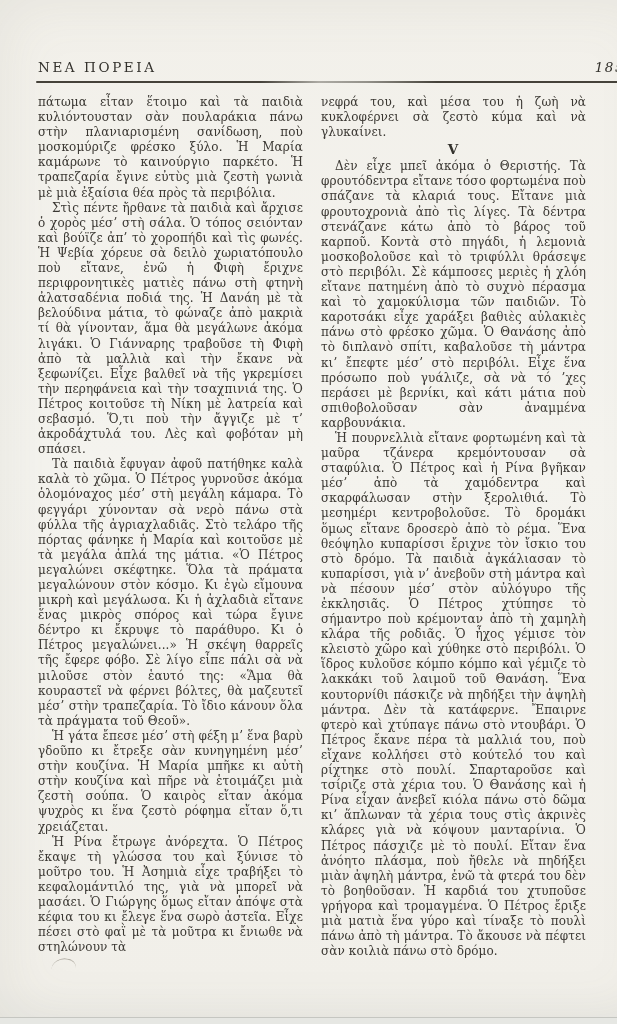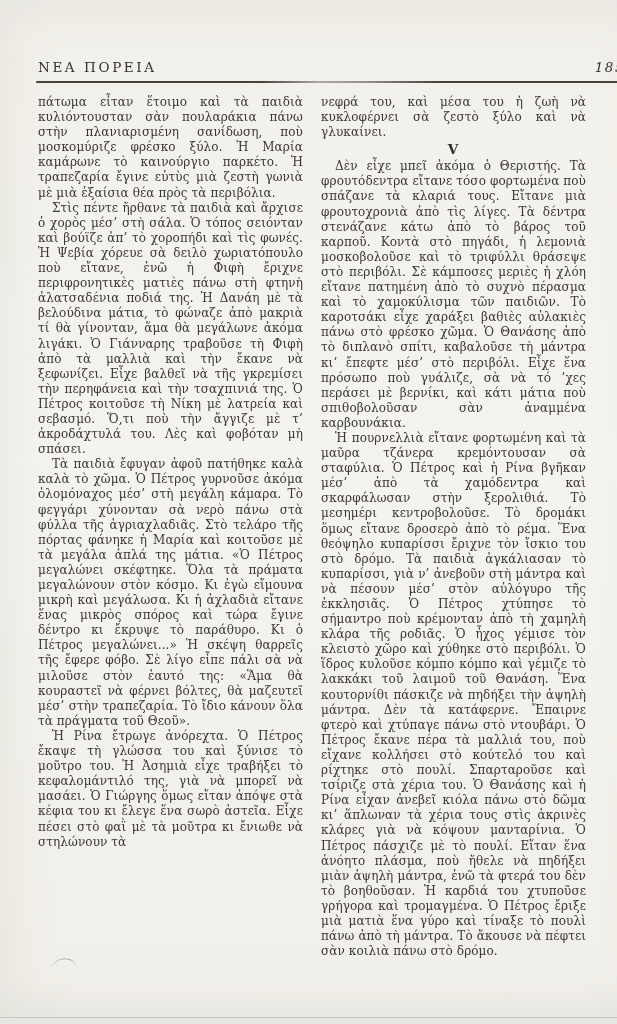--- a/index.html
+++ b/index.html
@@ -82,25 +82,26 @@
   </header>
 
   <div class="header-rule"></div>
 
   <main class="columns">
 
     <div class="column">
       <p class="cont">πάτωμα εἶταν ἕτοιμο καὶ τὰ παιδιὰ κυλιόντουσταν σὰν πουλαράκια πάνω στὴν πλανιαρισμένη σανίδωση, ποὺ μοσκομύριζε φρέσκο ξύλο. Ἡ Μαρία καμάρωνε τὸ καινούργιο παρκέτο. Ἡ τραπεζαρία ἔγινε εὐτὺς μιὰ ζεστὴ γωνιὰ μὲ μιὰ ἐξαίσια θέα πρὸς τὰ περιβόλια.</p>
       <p>Στὶς πέντε ἤρθανε τὰ παιδιὰ καὶ ἄρχισε ὁ χορὸς μέσ’ στὴ σάλα. Ὁ τόπος σειόνταν καὶ βούϊζε ἀπ’ τὸ χοροπήδι καὶ τὶς φωνές. Ἡ Ψεβία χόρευε σὰ δειλὸ χωριατόπουλο ποὺ εἴτανε, ἐνῶ ἡ Φιφὴ ἔριχνε περιφρονητικὲς ματιὲς πάνω στὴ φτηνὴ ἀλατσαδένια ποδιά της. Ἡ Δανάη μὲ τὰ βελούδινα μάτια, τὸ φώναζε ἀπὸ μακριὰ τί θὰ γίνονταν, ἅμα θὰ μεγάλωνε ἀκόμα λιγάκι. Ὁ Γιάνναρης τραβοῦσε τὴ Φιφὴ ἀπὸ τὰ μαλλιὰ καὶ τὴν ἔκανε νὰ ξεφωνίζει. Εἶχε βαλθεῖ νὰ τῆς γκρεμίσει τὴν περηφάνεια καὶ τὴν τσαχπινιά της. Ὁ Πέτρος κοιτοῦσε τὴ Νίκη μὲ λατρεία καὶ σεβασμό. Ὅ,τι ποὺ τὴν ἄγγιζε μὲ τ’ ἀκροδάχτυλά του. Λὲς καὶ φοβόταν μὴ σπάσει.</p>
       <p>Τὰ παιδιὰ ἔφυγαν ἀφοῦ πατήθηκε καλὰ καλὰ τὸ χῶμα. Ὁ Πέτρος γυρνοῦσε ἀκόμα ὁλομόναχος μέσ’ στὴ μεγάλη κάμαρα. Τὸ φεγγάρι χύνονταν σὰ νερὸ πάνω στὰ φύλλα τῆς ἀγριαχλαδιᾶς. Στὸ τελάρο τῆς πόρτας φάνηκε ἡ Μαρία καὶ κοιτοῦσε μὲ τὰ μεγάλα ἁπλά της μάτια. «Ὁ Πέτρος μεγαλώνει σκέφτηκε. Ὅλα τὰ πράματα μεγαλώνουν στὸν κόσμο. Κι ἐγὼ εἴμουνα μικρὴ καὶ μεγάλωσα. Κι ἡ ἀχλαδιὰ εἴτανε ἕνας μικρὸς σπόρος καὶ τώρα ἔγινε δέντρο κι ἔκρυψε τὸ παράθυρο. Κι ὁ Πέτρος μεγαλώνει...» Ἡ σκέψη θαρρεῖς τῆς ἔφερε φόβο. Σὲ λίγο εἶπε πάλι σὰ νὰ μιλοῦσε στὸν ἑαυτό της: «Ἅμα θὰ κουραστεῖ νὰ φέρνει βόλτες, θὰ μαζευτεῖ μέσ’ στὴν τραπεζαρία. Τὸ ἴδιο κάνουν ὅλα τὰ πράγματα τοῦ Θεοῦ».</p>
+      <p>Ἡ γάτα ἔπεσε μέσ’ στὴ φέξη μ’ ἕνα βαρὺ γδοῦπο κι ἔτρεξε σὰν κυνηγημένη μέσ’ στὴν κουζίνα. Ἡ Μαρία μπῆκε κι αὐτὴ στὴν κουζίνα καὶ πῆρε νὰ ἑτοιμάζει μιὰ ζεστὴ σούπα. Ὁ καιρὸς εἴταν ἀκόμα ψυχρὸς κι ἕνα ζεστὸ ρόφημα εἴταν ὅ,τι χρειάζεται.</p>
       <p>Ἡ Ρίνα ἔτρωγε ἀνόρεχτα. Ὁ Πέτρος ἔκαψε τὴ γλώσσα του καὶ ξύνισε τὸ μοῦτρο του. Ἡ Ἀσημιὰ εἶχε τραβήξει τὸ κεφαλομάντιλό της, γιὰ νὰ μπορεῖ νὰ μασάει. Ὁ Γιώργης ὅμως εἴταν ἀπόψε στὰ κέφια του κι ἔλεγε ἕνα σωρὸ ἀστεῖα. Εἶχε πέσει στὸ φαῒ μὲ τὰ μοῦτρα κι ἔνιωθε νὰ στηλώνουν τὰ</p>
     </div>
 
     <div class="column">
-      <p class="cont">νεφρά του, καὶ μέσα του ἡ ζωὴ νὰ κυκλοφέρνει σὰ ζεστὸ ξύλο καὶ νὰ γλυκαίνει.</p>
+      <p class="cont">νεφρά του, καὶ μέσα του ἡ ζωὴ νὰ κυκλοφέρνει σὰ ζεστὸ κύμα καὶ νὰ γλυκαίνει.</p>
       <h2 class="section-heading">V</h2>
       <p>Δὲν εἶχε μπεῖ ἀκόμα ὁ Θεριστής. Τὰ φρουτόδεντρα εἴτανε τόσο φορτωμένα ποὺ σπάζανε τὰ κλαριά τους. Εἴτανε μιὰ φρουτοχρονιὰ ἀπὸ τὶς λίγες. Τὰ δέντρα στενάζανε κάτω ἀπὸ τὸ βάρος τοῦ καρποῦ. Κοντὰ στὸ πηγάδι, ἡ λεμονιὰ μοσκοβολοῦσε καὶ τὸ τριφύλλι θράσεψε στὸ περιβόλι. Σὲ κάμποσες μεριὲς ἡ χλόη εἴτανε πατημένη ἀπὸ τὸ συχνὸ πέρασμα καὶ τὸ χαμοκύλισμα τῶν παιδιῶν. Τὸ καροτσάκι εἶχε χαράξει βαθιὲς αὐλακιὲς πάνω στὸ φρέσκο χῶμα. Ὁ Θανάσης ἀπὸ τὸ διπλανὸ σπίτι, καβαλοῦσε τὴ μάντρα κι’ ἔπεφτε μέσ’ στὸ περιβόλι. Εἶχε ἕνα πρόσωπο ποὺ γυάλιζε, σὰ νὰ τό ’χες περάσει μὲ βερνίκι, καὶ κάτι μάτια ποὺ σπιθοβολοῦσαν σὰν ἀναμμένα καρβουνάκια.</p>
       <p>Ἡ πουρνελλιὰ εἴτανε φορτωμένη καὶ τὰ μαῦρα τζάνερα κρεμόντουσαν σὰ σταφύλια. Ὁ Πέτρος καὶ ἡ Ρίνα βγῆκαν μέσ’ ἀπὸ τὰ χαμόδεντρα καὶ σκαρφάλωσαν στὴν ξερολιθιά. Τὸ μεσημέρι κεντροβολοῦσε. Τὸ δρομάκι ὅμως εἴτανε δροσερὸ ἀπὸ τὸ ρέμα. Ἕνα θεόψηλο κυπαρίσσι ἔριχνε τὸν ἴσκιο του στὸ δρόμο. Τὰ παιδιὰ ἀγκάλιασαν τὸ κυπαρίσσι, γιὰ ν’ ἀνεβοῦν στὴ μάντρα καὶ νὰ πέσουν μέσ’ στὸν αὐλόγυρο τῆς ἐκκλησιᾶς. Ὁ Πέτρος χτύπησε τὸ σήμαντρο ποὺ κρέμονταν ἀπὸ τὴ χαμηλὴ κλάρα τῆς ροδιᾶς. Ὁ ἦχος γέμισε τὸν κλειστὸ χῶρο καὶ χύθηκε στὸ περιβόλι. Ὁ ἵδρος κυλοῦσε κόμπο κόμπο καὶ γέμιζε τὸ λακκάκι τοῦ λαιμοῦ τοῦ Θανάση. Ἕνα κουτορνίθι πάσκιζε νὰ πηδήξει τὴν ἀψηλὴ μάντρα. Δὲν τὰ κατάφερνε. Ἔπαιρνε φτερὸ καὶ χτύπαγε πάνω στὸ ντουβάρι. Ὁ Πέτρος ἔκανε πέρα τὰ μαλλιά του, ποὺ εἴχανε κολλήσει στὸ κούτελό του καὶ ρίχτηκε στὸ πουλί. Σπαρταροῦσε καὶ τσίριζε στὰ χέρια του. Ὁ Θανάσης καὶ ἡ Ρίνα εἶχαν ἀνεβεῖ κιόλα πάνω στὸ δῶμα κι’ ἅπλωναν τὰ χέρια τους στὶς ἀκρινὲς κλάρες γιὰ νὰ κόψουν μανταρίνια. Ὁ Πέτρος πάσχιζε μὲ τὸ πουλί. Εἴταν ἕνα ἀνόητο πλάσμα, ποὺ ἤθελε νὰ πηδήξει μιὰν ἀψηλὴ μάντρα, ἐνῶ τὰ φτερά του δὲν τὸ βοηθοῦσαν. Ἡ καρδιά του χτυποῦσε γρήγορα καὶ τρομαγμένα. Ὁ Πέτρος ἔριξε μιὰ ματιὰ ἕνα γύρο καὶ τίναξε τὸ πουλὶ πάνω ἀπὸ τὴ μάντρα. Τὸ ἄκουσε νὰ πέφτει σὰν κοιλιὰ πάνω στὸ δρόμο.</p>
     </div>
 
   </main>
 
   <div class="stray-mark"></div>
   <div class="scan-edge-bottom"></div>
 

